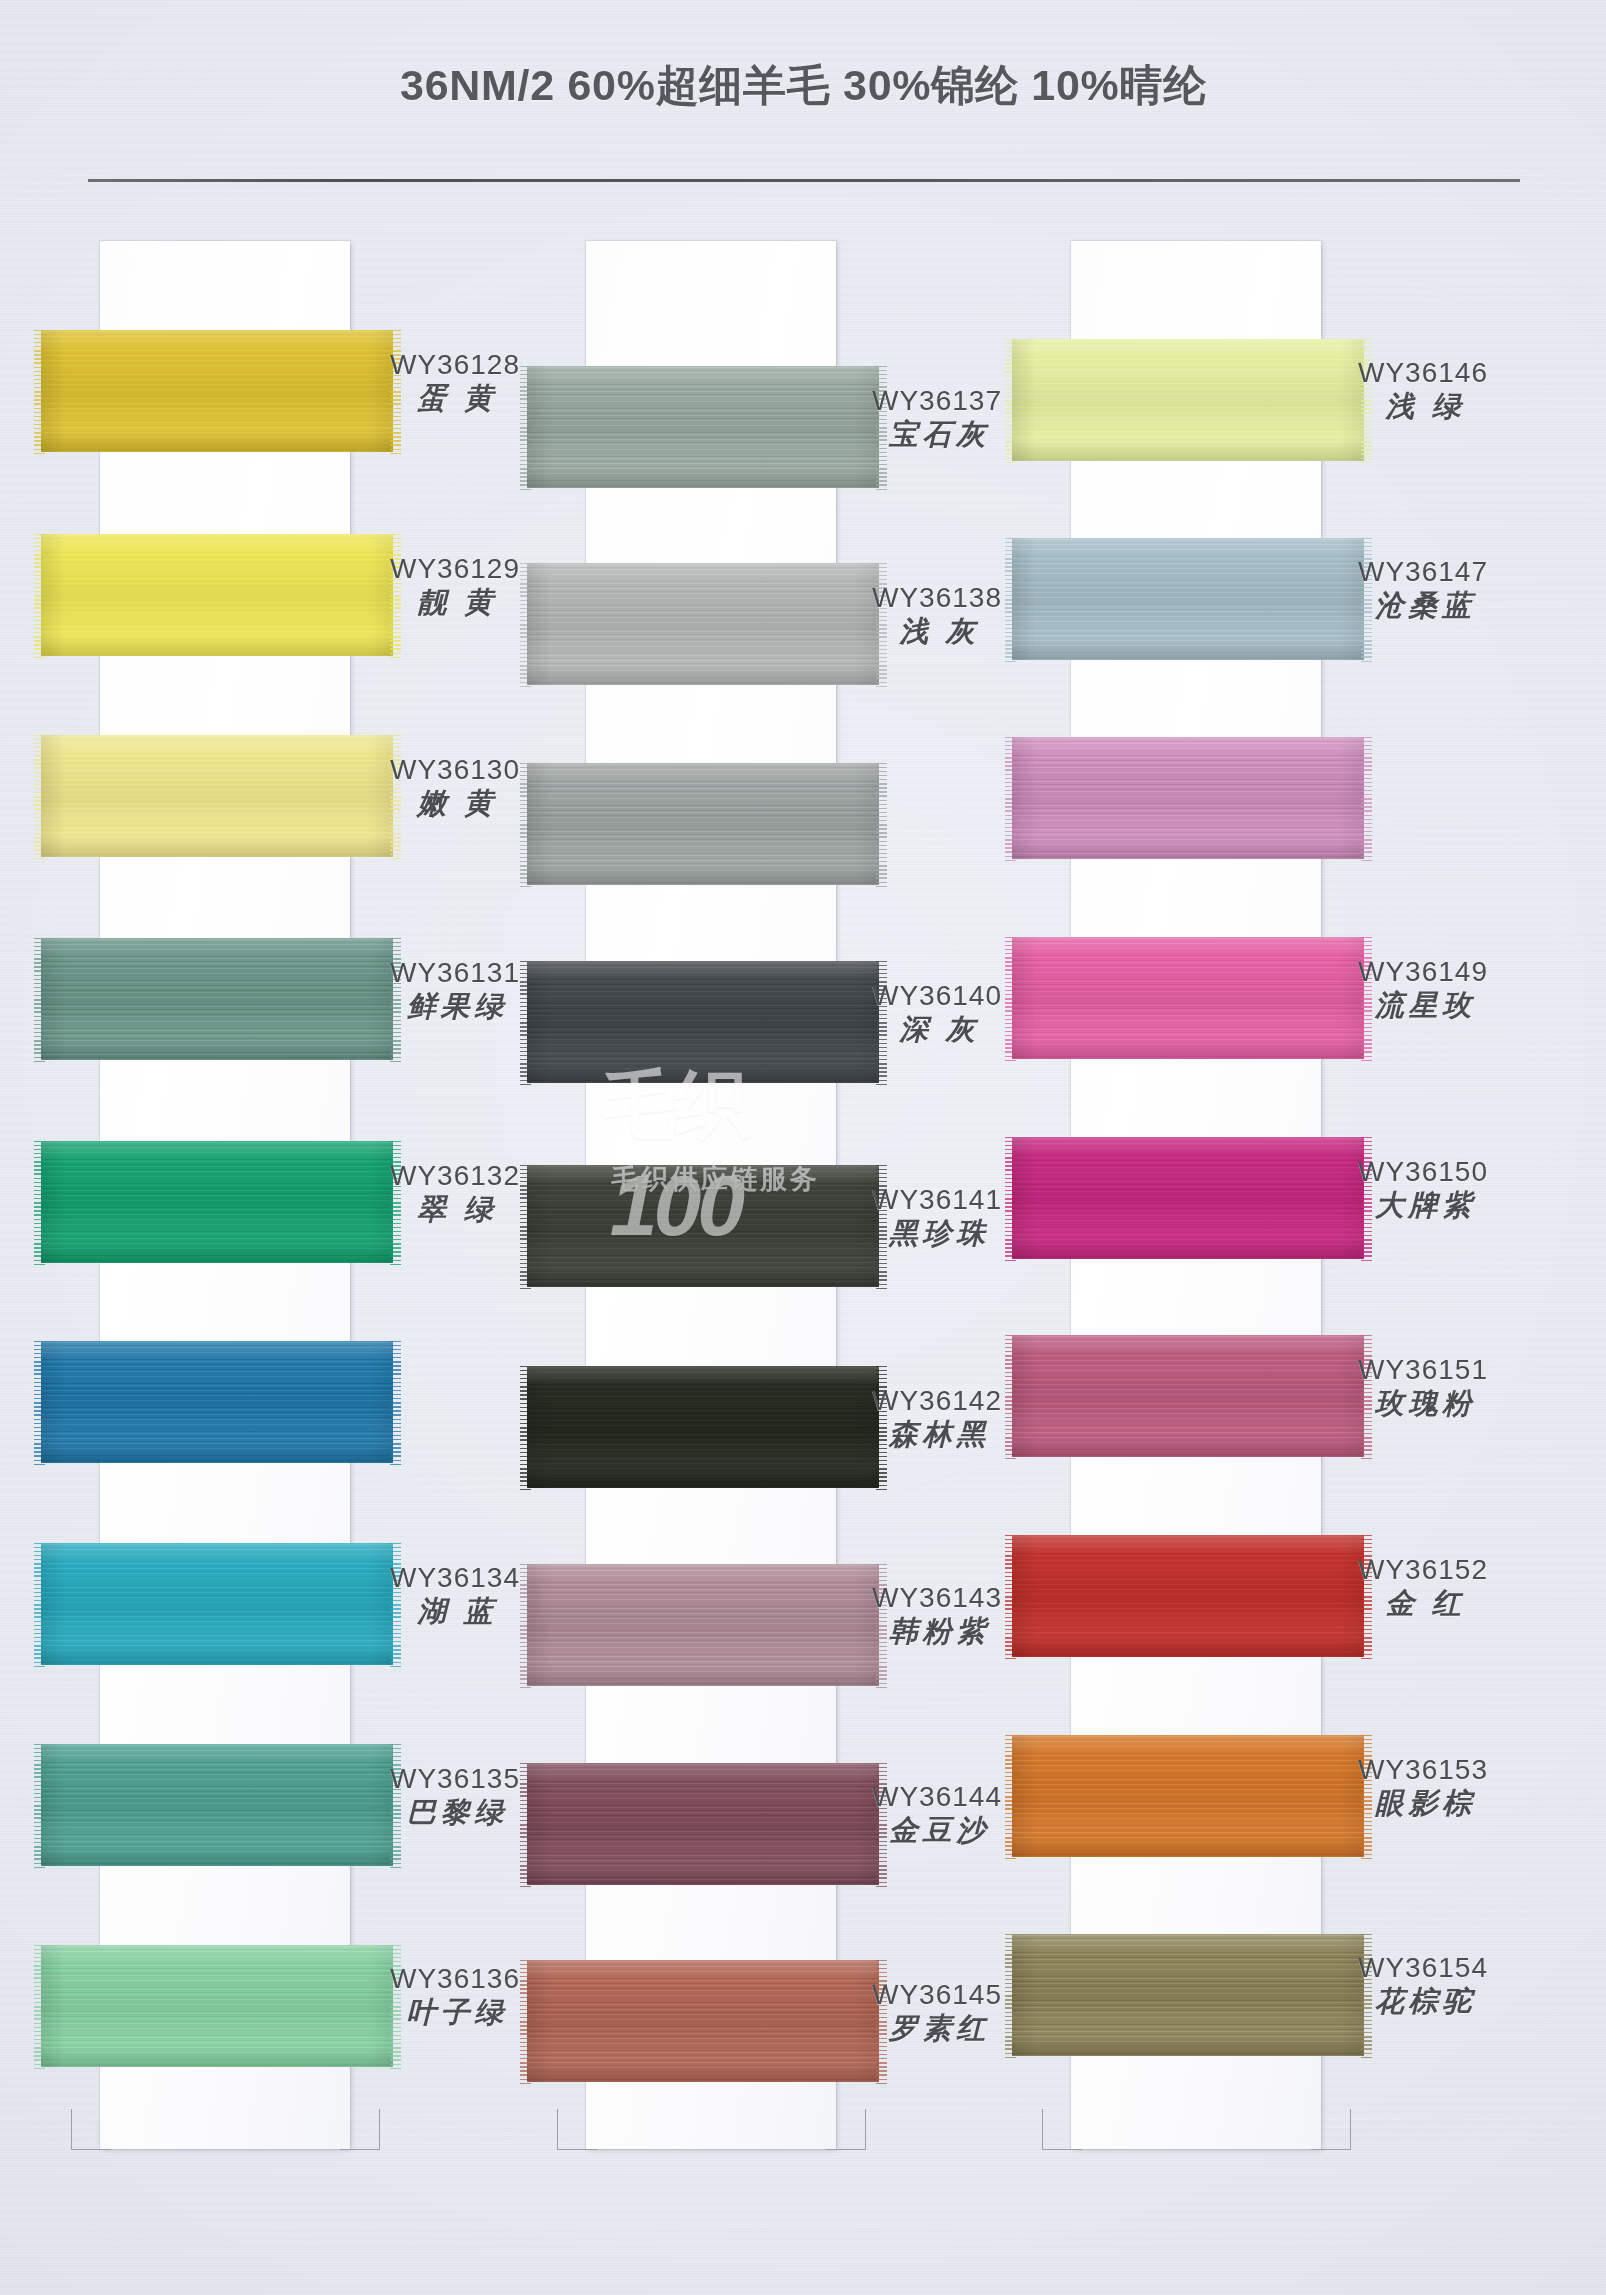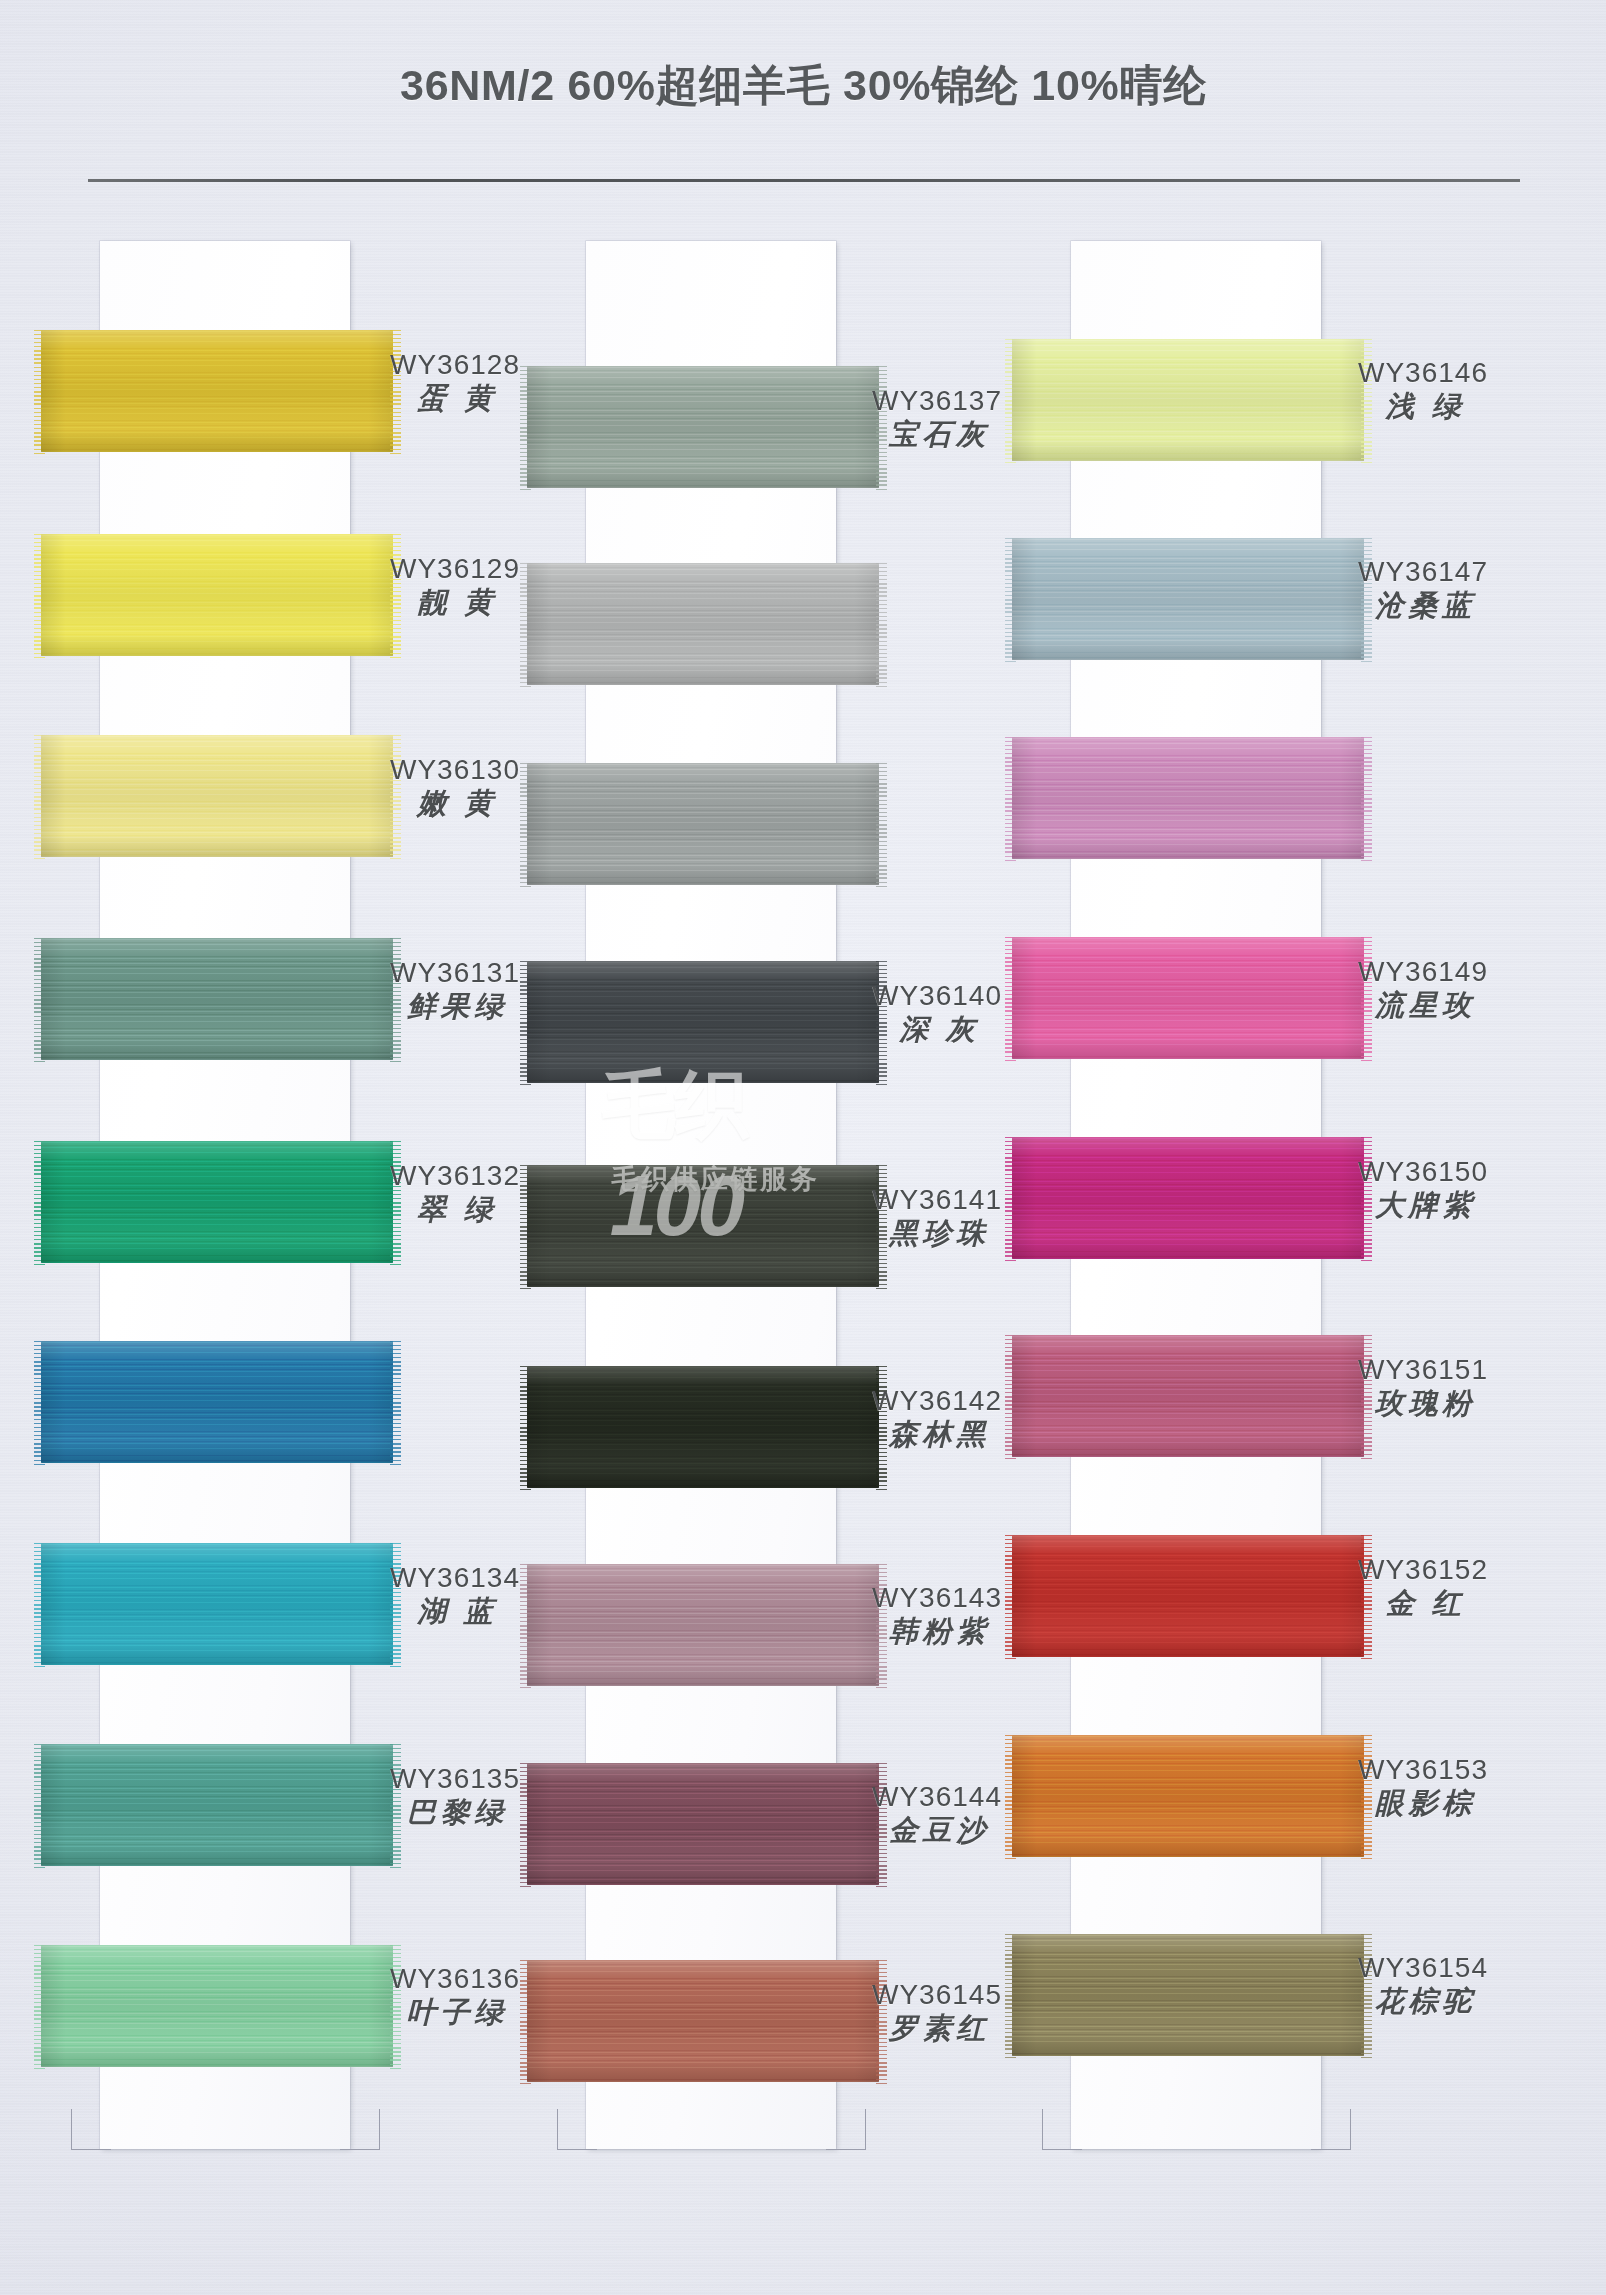--- a/index.html
+++ b/index.html
@@ -321,20 +321,24 @@
     <div class="label" style="left: 824px; top: 384px;">
       <span class="code">WY36137</span>
       <span class="name">宝石灰</span>
     </div>
     <div class="swatch" style="left: 527px; top: 563px; width: 352px; background: rgb(179, 181, 181); color: rgb(179, 181, 181);">
       <span class="fray-l"></span>
       <span class="fibers"></span>
       <span class="sheen"></span>
       <span class="fray-r"></span>
     </div>
+    <div class="label" style="left: 824px; top: 581px;">
+      <span class="code">WY36138</span>
+      <span class="name">浅 灰</span>
+    </div>
     <div class="swatch" style="left: 527px; top: 763px; width: 352px; background: rgb(157, 163, 162); color: rgb(157, 163, 162);">
       <span class="fray-l"></span>
       <span class="fibers"></span>
       <span class="sheen"></span>
       <span class="fray-r"></span>
     </div>
     <div class="swatch" style="left: 527px; top: 961px; width: 352px; background: rgb(65, 70, 74); color: rgb(65, 70, 74);">
       <span class="fray-l"></span>
       <span class="fibers"></span>
       <span class="sheen"></span>

